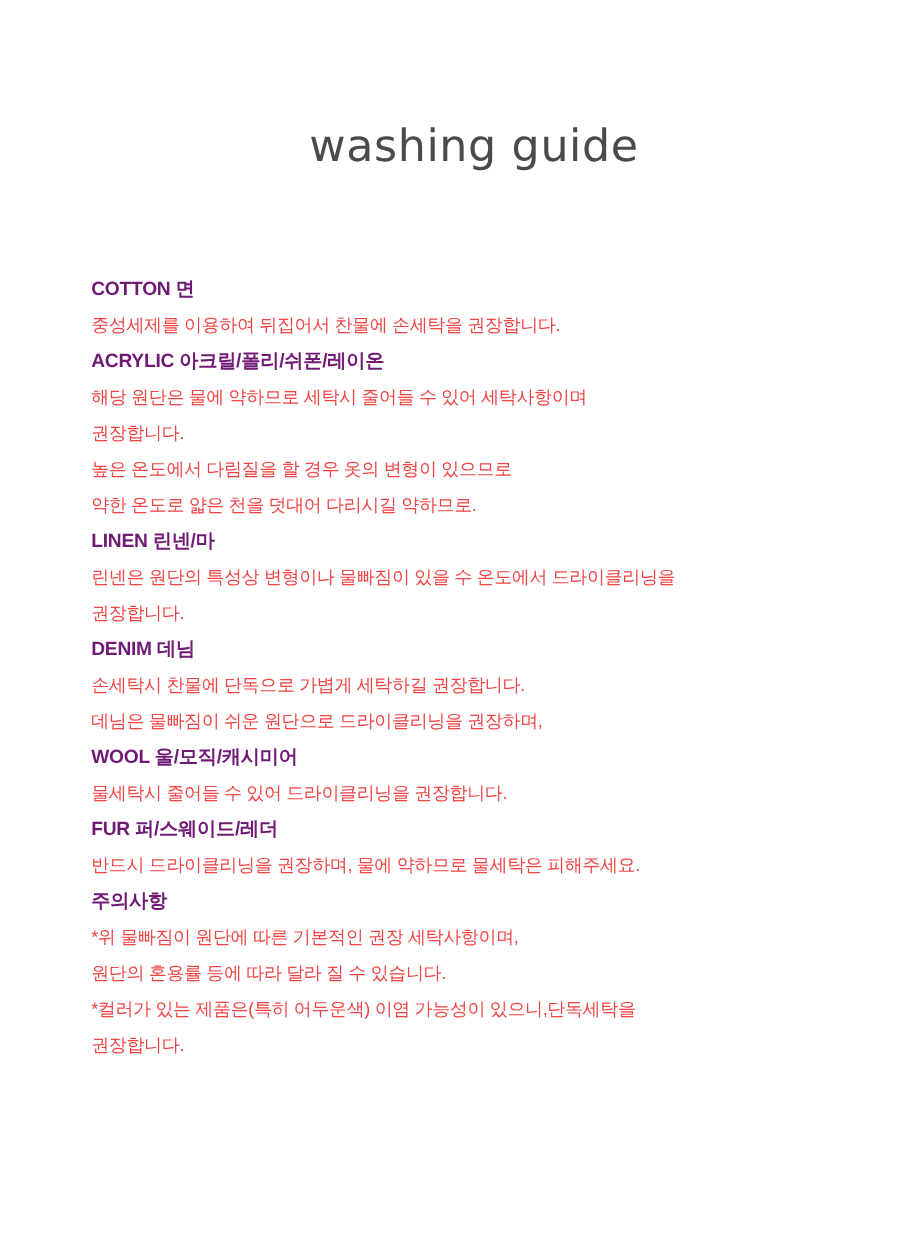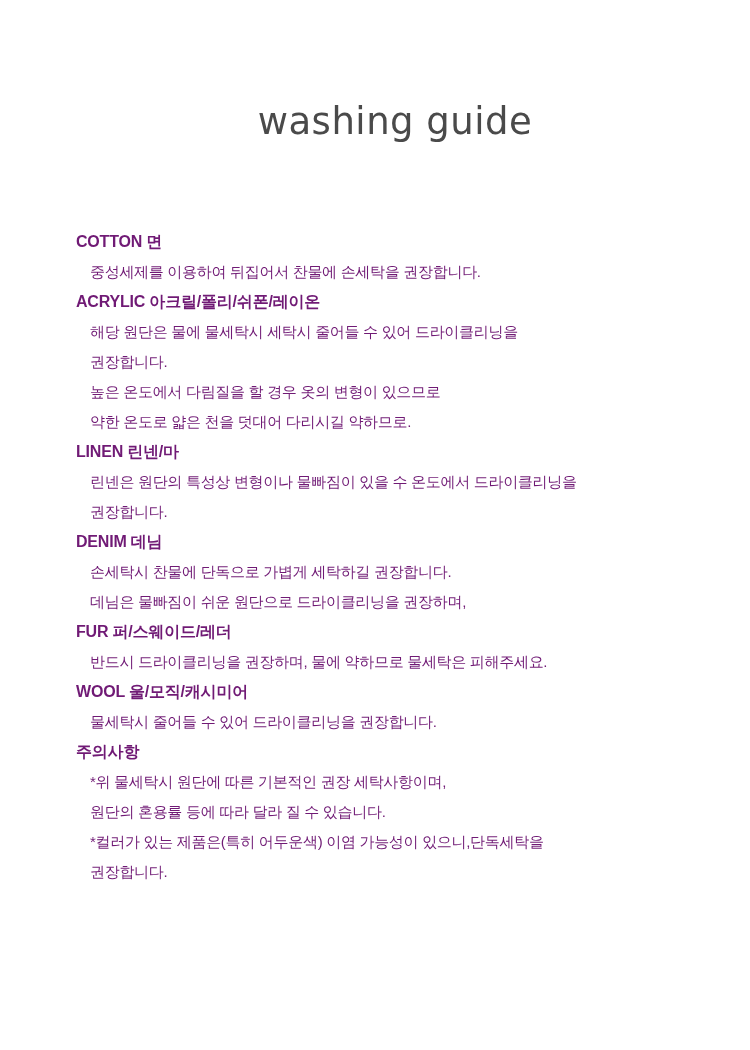--- a/index.html
+++ b/index.html
@@ -40,70 +40,69 @@
   .heading {
     font-size: 16px;
     font-weight: 600;
     color: #701a75;
     line-height: 30px;
     letter-spacing: -0.2px;
   }
   .line {
     font-size: 15px;
     font-weight: 400;
-    color: #701a75;
+    color: #ef4444;
     line-height: 30px;
     letter-spacing: -0.3px;
-    margin-left: 14px;
   }
 </style>
 </head>
 <body>
 
 <div class="page">
   <h1 class="title">washing guide</h1>
   <div class="content">
 
     <div class="section">
       <div class="heading">COTTON 면</div>
       <div class="line">중성세제를 이용하여 뒤집어서 찬물에 손세탁을 권장합니다.</div>
     </div>
 
     <div class="section">
       <div class="heading">ACRYLIC 아크릴/폴리/쉬폰/레이온</div>
-      <div class="line">해당 원단은 물에 물세탁시 세탁시 줄어들 수 있어 드라이클리닝을</div>
+      <div class="line">해당 원단은 물에 약하므로 세탁시 줄어들 수 있어 세탁사항이며</div>
       <div class="line">권장합니다.</div>
       <div class="line">높은 온도에서 다림질을 할 경우 옷의 변형이 있으므로</div>
       <div class="line">약한 온도로 얇은 천을 덧대어 다리시길 약하므로.</div>
     </div>
 
     <div class="section">
       <div class="heading">LINEN 린넨/마</div>
       <div class="line">린넨은 원단의 특성상 변형이나 물빠짐이 있을 수 온도에서 드라이클리닝을</div>
       <div class="line">권장합니다.</div>
     </div>
 
     <div class="section">
       <div class="heading">DENIM 데님</div>
       <div class="line">손세탁시 찬물에 단독으로 가볍게 세탁하길 권장합니다.</div>
       <div class="line">데님은 물빠짐이 쉬운 원단으로 드라이클리닝을 권장하며,</div>
     </div>
 
     <div class="section">
+      <div class="heading">WOOL 울/모직/캐시미어</div>
+      <div class="line">물세탁시 줄어들 수 있어 드라이클리닝을 권장합니다.</div>
+    </div>
+
+    <div class="section">
       <div class="heading">FUR 퍼/스웨이드/레더</div>
       <div class="line">반드시 드라이클리닝을 권장하며, 물에 약하므로 물세탁은 피해주세요.</div>
     </div>
 
     <div class="section">
-      <div class="heading">WOOL 울/모직/캐시미어</div>
-      <div class="line">물세탁시 줄어들 수 있어 드라이클리닝을 권장합니다.</div>
-    </div>
-
-    <div class="section">
       <div class="heading">주의사항</div>
-      <div class="line">*위 물세탁시 원단에 따른 기본적인 권장 세탁사항이며,</div>
+      <div class="line">*위 물빠짐이 원단에 따른 기본적인 권장 세탁사항이며,</div>
       <div class="line">원단의 혼용률 등에 따라 달라 질 수 있습니다.</div>
       <div class="line">*컬러가 있는 제품은(특히 어두운색) 이염 가능성이 있으니,단독세탁을</div>
       <div class="line">권장합니다.</div>
     </div>
 
   </div>
 </div>
 
 </body></html>

